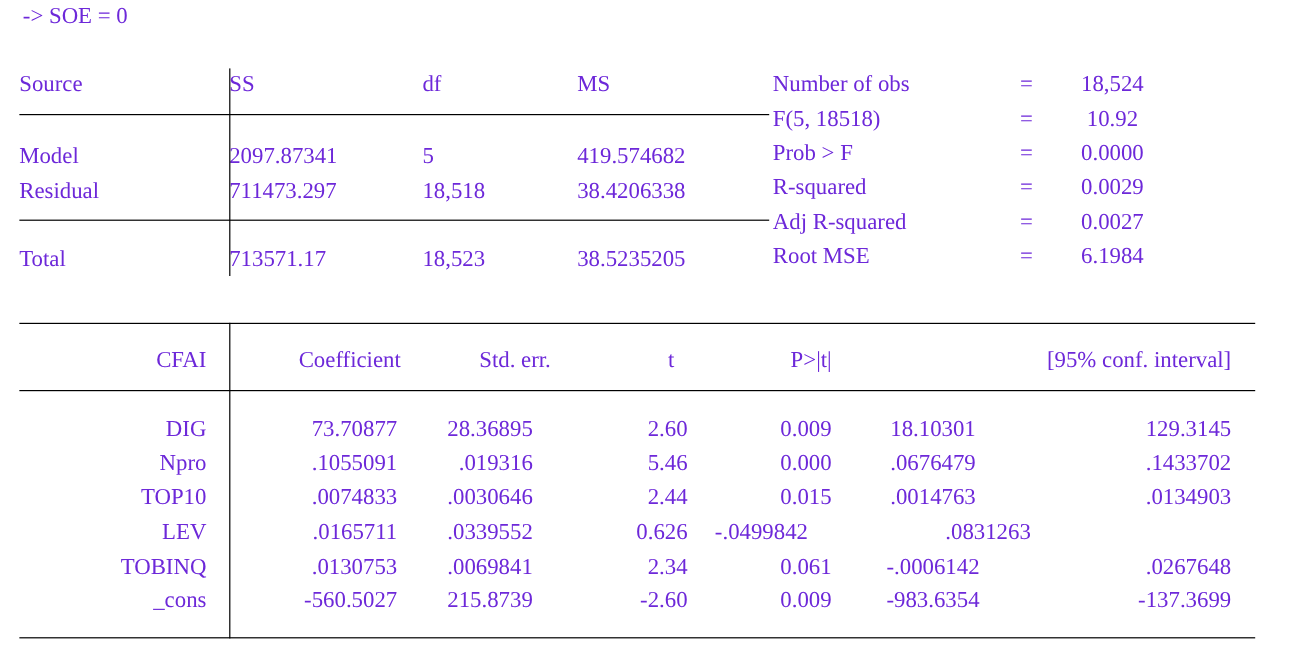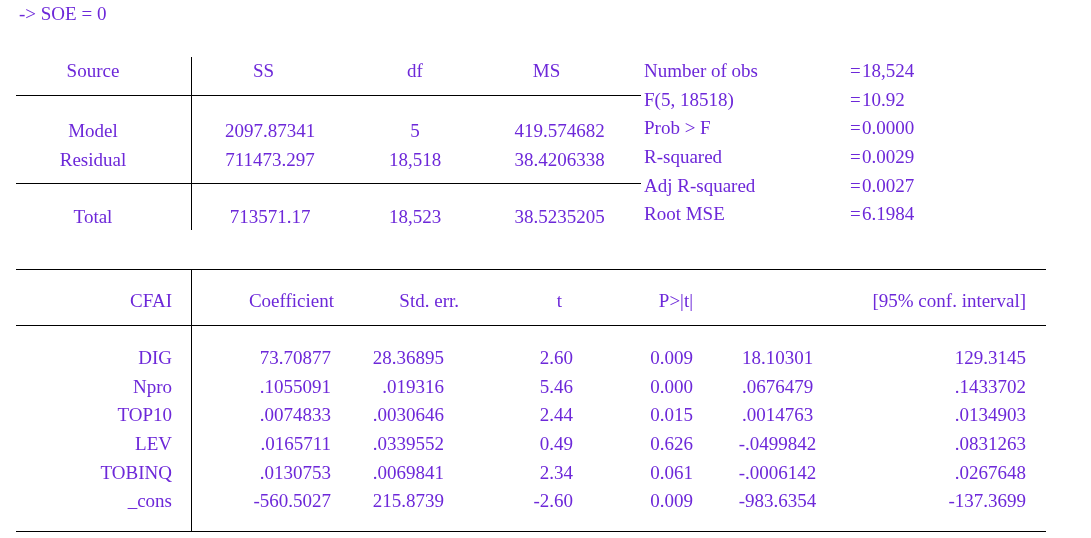--- a/index.html
+++ b/index.html
@@ -18,39 +18,39 @@
 
   
   .cmd { position: absolute; left: 3px; top: 0; }
 
   
   .hr { border-top: 1px solid #000; height: 0; }
 
   
   .anova { position: absolute; left: 0; top: 57px; width: 625px; }
   .agrid { display: grid; grid-template-columns: 175px 161px 129px 160px; }
-  .agrid > div { height: 28.7px; line-height: 28.7px; text-align: center; white-space: pre; }
+  .agrid > div { height: 28.7px; line-height: 28.7px; text-align: left; white-space: pre; }
   .agrid .c1 { padding-right: 21px; }
   .agrid .c2 { padding-right: 3px; }
   .agrid .c3 { padding-right: 3px; }
   .agrid .c4 { padding-right: 3px; }
   .agrid .h-ss { padding-right: 16px; }
   .agrid .h-ms { padding-right: 29px; }
   .anova .hr-a { margin-top: 9.3px; }
   .anova .r-model { margin-top: 21px; }
   .anova .hr-b { margin-top: 8.6px; }
   .anova .r-total { margin-top: 19px; }
   .anova .vbar { position: absolute; left: 175px; top: 0; width: 0; height: 173px; border-left: 1px solid #000; }
 
   
   .stats { position: absolute; left: 628px; top: 57px; }
   .srow { display: grid; grid-template-columns: 206px 12px 132px; height: 28.7px; line-height: 28.7px; white-space: pre; }
   .srow .slabel { text-align: left; }
   .srow .seq { text-align: left; }
-  .srow .sval { text-align: left; padding-right: 2px; }
+  .srow .sval { text-align: center; padding-right: 2px; }
 
   
   .reg { position: absolute; left: 0; top: 269px; width: 1030px; }
   .rgrid { display: grid; grid-template-columns: 175px 145px 126px 114px 120px 166px 167px; }
   .rgrid > div { height: 28.7px; line-height: 28.7px; text-align: right; white-space: pre; }
   .rgrid .c1 { padding-right: 19px; padding-left: 28px; }
   .rgrid .c2 { padding-right: 5px; }
   .rgrid .c3 { padding-right: 18px; }
   .rgrid .c4 { padding-right: 3px; }
   .rgrid .c5 { padding-right: 3px; text-align: right; }
@@ -172,21 +172,20 @@
       <div class="c3">.0030646</div>
       <div class="c4">2.44</div>
       <div class="c5">0.015</div>
       <div class="c6">.0014763</div>
       <div class="c7">.0134903</div>
     </div>
     <div class="rgrid">
       <div class="c1">LEV</div>
       <div class="c2">.0165711</div>
       <div class="c3">.0339552</div>
-      <div class="c4">0.49</div>
       <div class="c5">0.626</div>
       <div class="c6">-.0499842</div>
       <div class="c7">.0831263</div>
     </div>
     <div class="rgrid">
       <div class="c1">TOBINQ</div>
       <div class="c2">.0130753</div>
       <div class="c3">.0069841</div>
       <div class="c4">2.34</div>
       <div class="c5">0.061</div>

